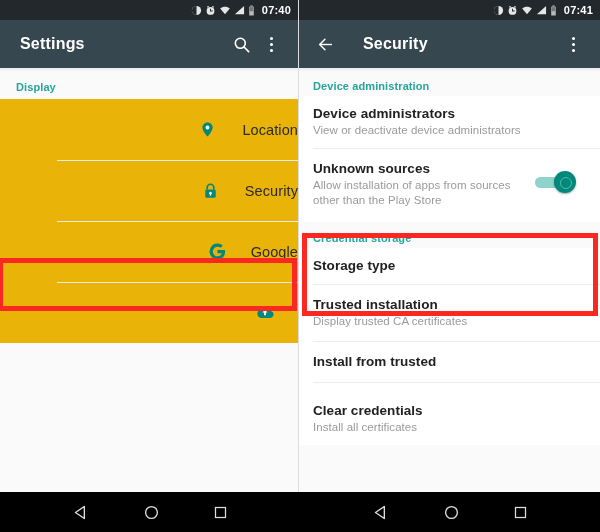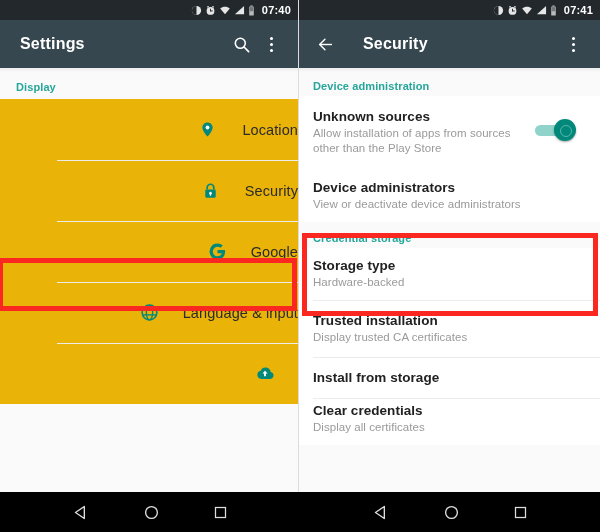--- a/index.html
+++ b/index.html
@@ -199,31 +199,20 @@
           <svg width="19" height="19" viewBox="0 0 24 24">
               <path d="M21.6 12.2c0-.7-.06-1.4-.18-2.05H12v4h5.4a4.6 4.6 0 0 1-2 3v2.5h3.24c1.9-1.75 2.96-4.3 2.96-7.45z" fill="#00897b"></path>
               <path d="M12 22c2.7 0 4.96-.9 6.62-2.4l-3.24-2.5c-.9.6-2.05.96-3.38.96-2.6 0-4.8-1.75-5.6-4.1H3.05v2.57A10 10 0 0 0 12 22z" fill="#00897b"></path>
               <path d="M6.4 13.96a6 6 0 0 1 0-3.83V7.56H3.05a10 10 0 0 0 0 8.98z" fill="#00897b"></path>
               <path d="M12 5.9c1.47 0 2.8.5 3.84 1.5l2.87-2.87A9.6 9.6 0 0 0 12 2a10 10 0 0 0-8.95 5.56L6.4 10.1C7.2 7.76 9.4 5.9 12 5.9z" fill="#00897b"></path>
             </svg>
         </span>
         <span class="r-label">Google</span>
       </div>
 
-      <div class="row">
-        <span class="r-icon">
-          <svg width="19" height="19" viewBox="0 0 24 24">
-              <circle cx="12" cy="12" r="9.3" fill="none" stroke="#00897b" stroke-width="2"></circle>
-              <ellipse cx="12" cy="12" rx="4" ry="9.3" fill="none" stroke="#00897b" stroke-width="1.7"></ellipse>
-              <line x1="2.9" y1="9" x2="21.1" y2="9" stroke="#00897b" stroke-width="1.7"></line>
-              <line x1="2.9" y1="15" x2="21.1" y2="15" stroke="#00897b" stroke-width="1.7"></line>
-            </svg>
-        </span>
-        <span class="r-label">Language &amp; input</span>
-      </div>
 
       <div class="row">
         <span class="r-icon">
           <svg width="20" height="17" viewBox="0 0 24 20">
               <path d="M18.8 8.2A6.2 6.2 0 0 0 6.9 6.6 5 5 0 0 0 7.5 16.5h11a4.2 4.2 0 0 0 .3-8.3z" fill="#00897b"></path>
               <path d="M12 6.6l3.1 3.4h-2v3.4h-2.2V10h-2z" fill="#ffffff"></path>
             </svg>
         </span>
       </div>
 
@@ -286,64 +275,63 @@
             <circle cx="3" cy="19.5" r="1.9" fill="#ffffff"></circle>
           </svg>
       </span>
     </div>
 
     <div class="content clip">
       <div class="top-shade"></div>
 
       <div class="section-head">Device administration</div>
 
+      <div class="prow no-rule">
+        <div class="ptext">
+          <div class="ptitle">Device administrators</div>
+          <div class="psub">View or deactivate device administrators</div>
+        </div>
+      </div>
+
       <div class="prow" style="padding-top:12px;padding-bottom:14px;">
         <div class="ptext" style="max-width:222px;">
           <div class="ptitle">Unknown sources</div>
           <div class="psub">Allow installation of apps from sources other than the Play Store</div>
         </div>
         <div class="toggle">
           <div class="track"></div>
           <div class="knob"></div>
         </div>
       </div>
 
+      <div class="section-head" style="padding-top:10px;">Credential storage</div>
+
       <div class="prow no-rule">
         <div class="ptext">
-          <div class="ptitle">Device administrators</div>
-          <div class="psub">View or deactivate device administrators</div>
-        </div>
-      </div>
-
-      <div class="section-head" style="padding-top:10px;">Credential storage</div>
-
-      <div class="prow no-rule">
-        <div class="ptext">
           <div class="ptitle">Storage type</div>
-          <div class="psub">Hardware-backed</div>
         </div>
       </div>
 
       <div class="prow" style="padding-top:12px;padding-bottom:12px;">
         <div class="ptext">
           <div class="ptitle">Trusted installation</div>
           <div class="psub">Display trusted CA certificates</div>
         </div>
       </div>
 
       <div class="prow" style="padding-top:12px;padding-bottom:12px;">
         <div class="ptext">
-          <div class="ptitle">Install from storage</div>
-        </div>
-      </div>
-
-      <div class="prow" style="padding-top:4px;">
+          <div class="ptitle">Install from trusted</div>
+        </div>
+      </div>
+
+      <div class="prow" style="padding-top:20px;">
         <div class="ptext">
           <div class="ptitle">Clear credentials</div>
-          <div class="psub">Display all certificates</div>
+          <div class="psub">Install all certificates</div>
         </div>
       </div>
 
       <div class="hl" id="hl-right"></div>
     </div>
   </div>
 
   <div class="navbar">
     <div class="navhalf">
       <span>

